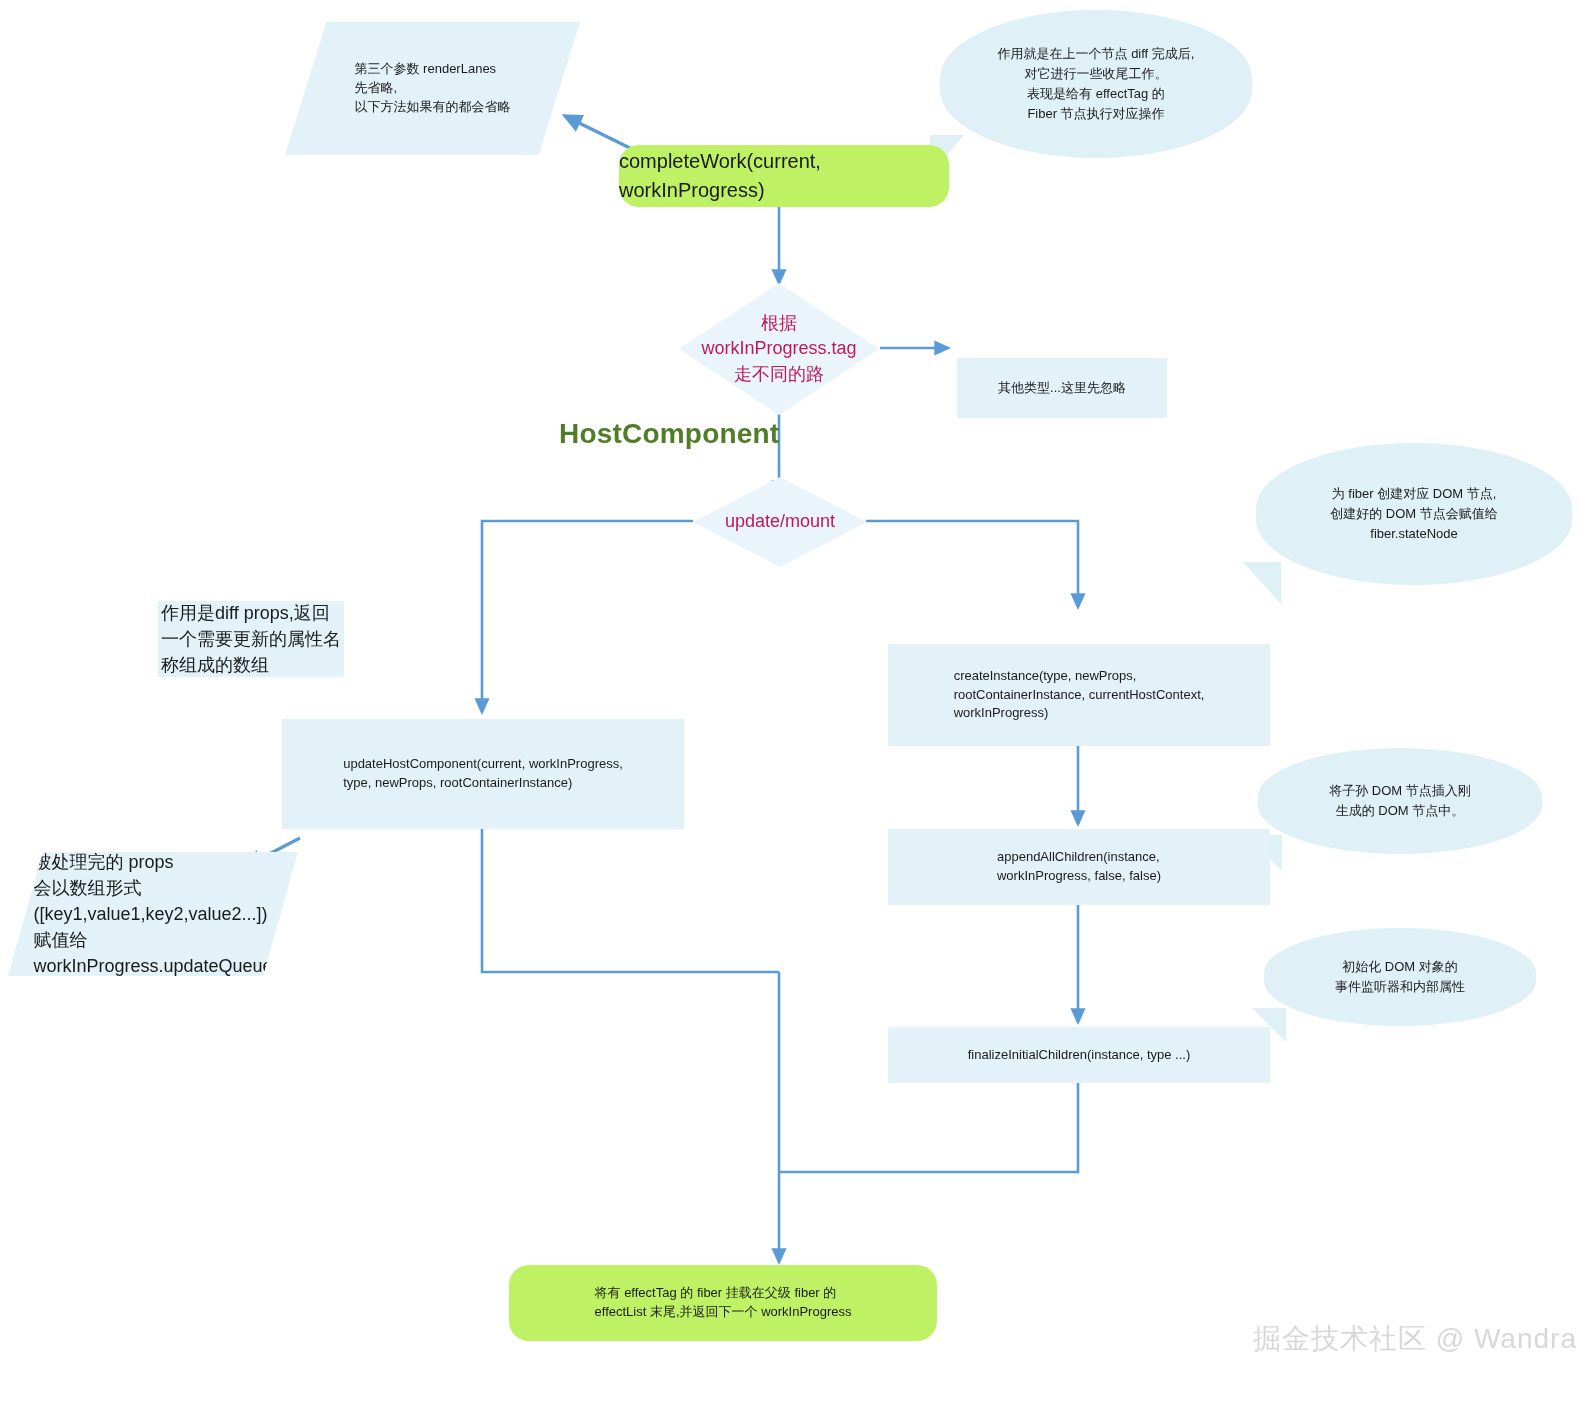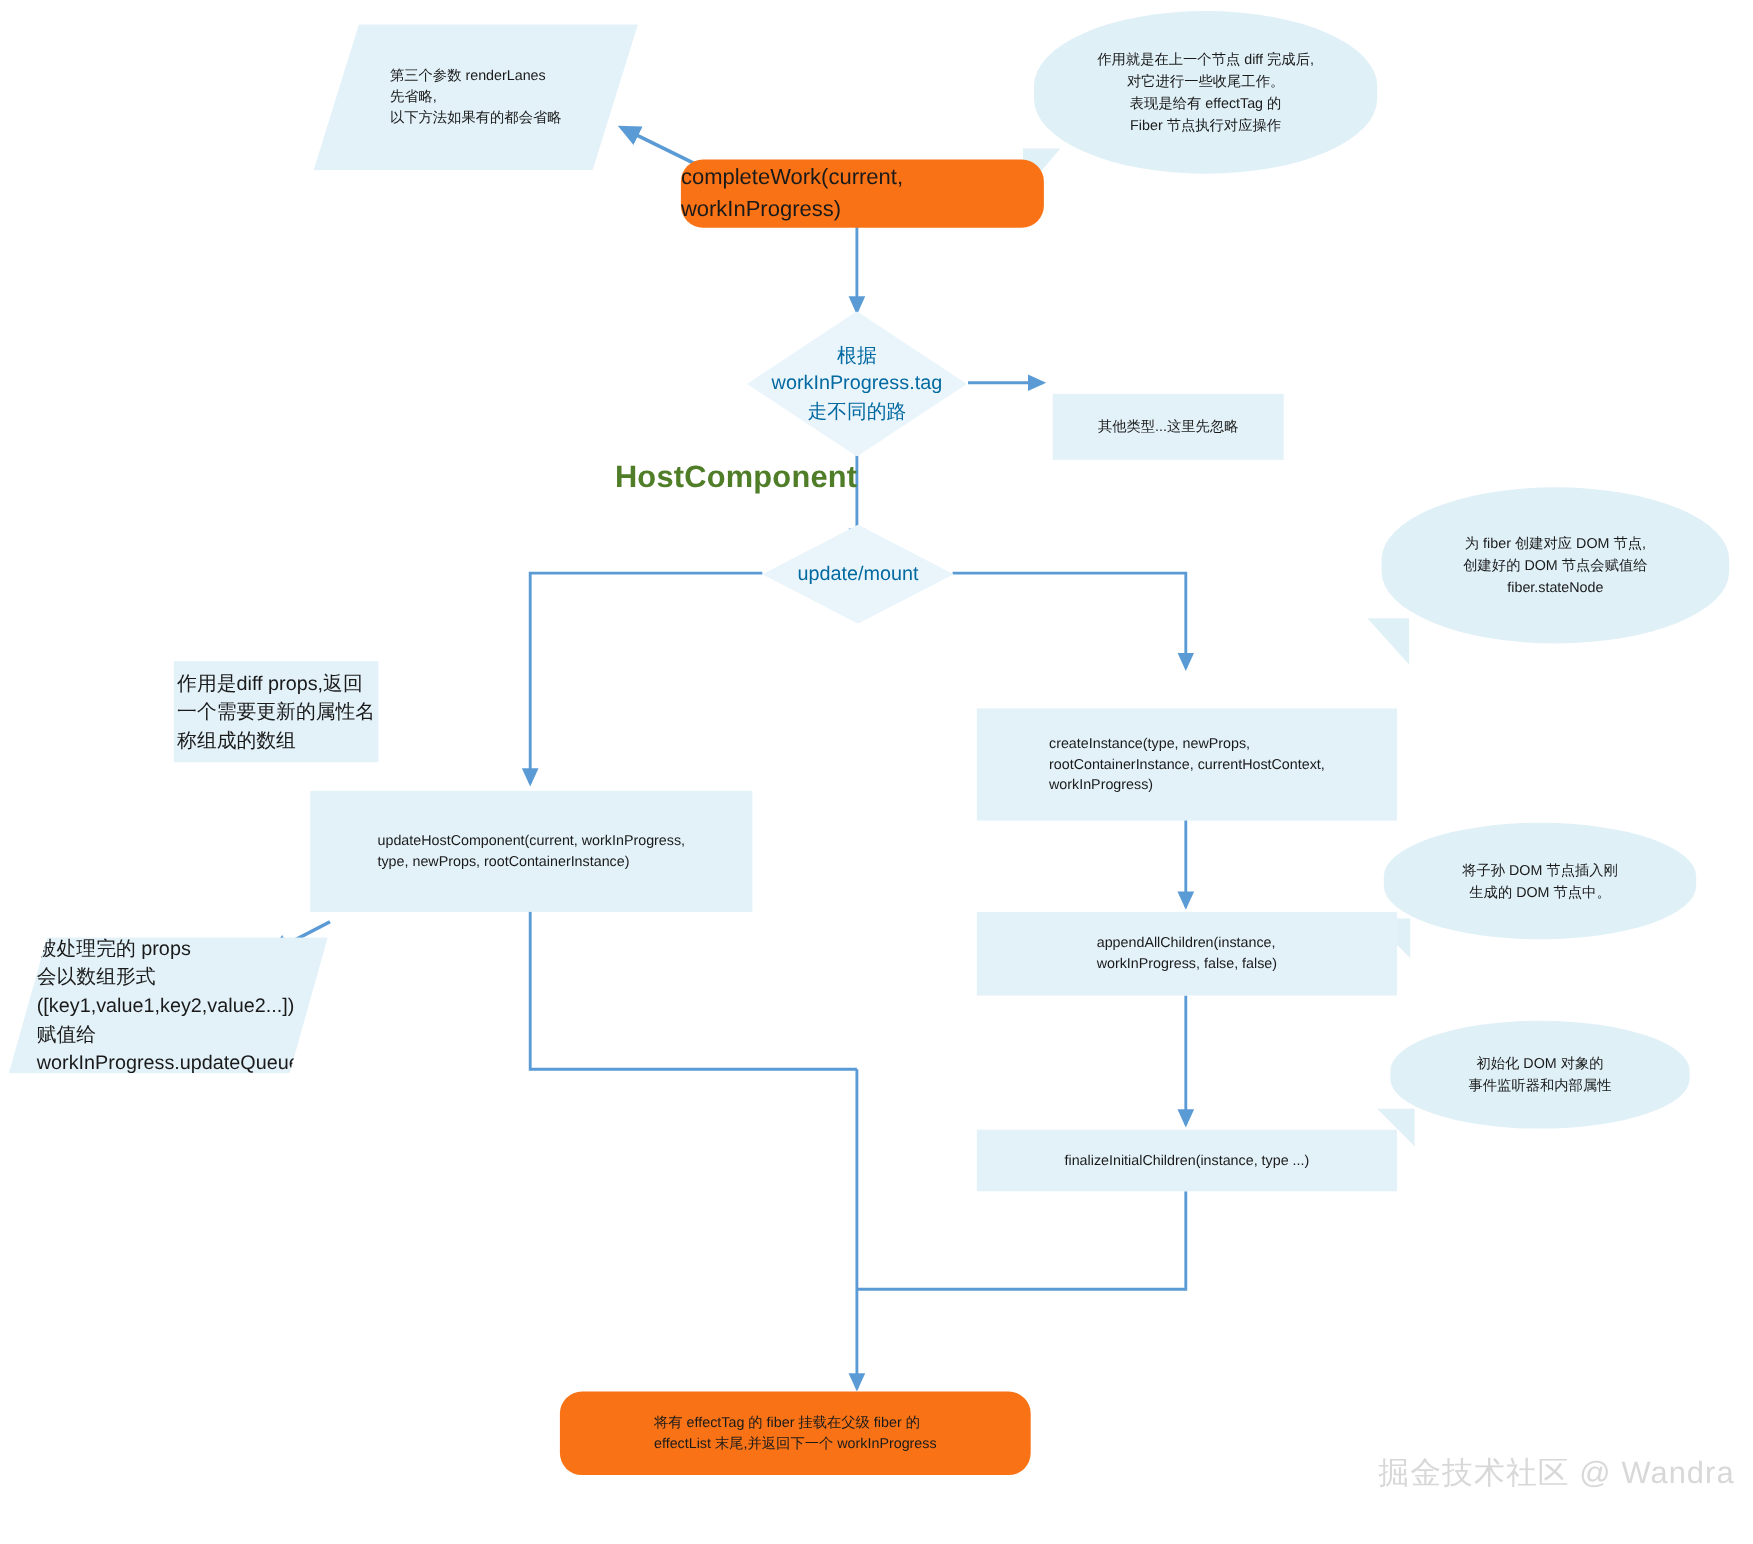--- a/index.html
+++ b/index.html
@@ -32,21 +32,21 @@
     justify-content: center;
     text-align: left;
     color: #1a1a1a;
     line-height: 1.45;
     white-space: pre-line;
   }
   .rect {
     background: #e3f2f9;
   }
   .rounded {
-    background: #f97316;
+    background: #bef264;
     border-radius: 20px;
   }
   .trapezoid-left {
     background: #e3f2f9;
     clip-path: polygon(12% 0%, 100% 0%, 88% 100%, 0% 100%);
   }
   .trapezoid-tilt {
     background: #e3f2f9;
     clip-path: polygon(14% 0%, 100% 0%, 86% 100%, 0% 100%);
   }
@@ -60,21 +60,21 @@
     position: absolute;
     left: 0; top: 0;
     width: 100%;
     height: 100%;
     background: #eaf5fb;
     clip-path: polygon(50% 0%, 100% 50%, 50% 100%, 0% 50%);
   }
   .diamond-label {
     position: relative;
     text-align: center;
-    color: #0369a1;
+    color: #be185d;
     line-height: 1.4;
     white-space: pre-line;
   }
   .bubble {
     position: absolute;
     background: #dff0f7;
     border-radius: 50% / 46%;
     display: flex;
     align-items: center;
     justify-content: center;
@@ -179,21 +179,21 @@
 fiber.stateNode</div>
   <div class="bubble-tail" style="left:1243px; top:562px;
               border-right:0 solid transparent;
               border-left:38px solid transparent;
               border-top:42px solid #dff0f7;"></div>
 
   <div class="node rect t19" style="left:888px; top:614px; width:382px; height:102px;margin-top:30px;">createInstance(type, newProps,
 rootContainerInstance, currentHostContext,
 workInProgress)</div>
 
-  <div class="node rect t18" style="left:158px; top:601px; width:186px; height:92px;">作用是diff props,返回
+  <div class="node rect t18" style="left:158px; top:601px; width:186px; height:76px;">作用是diff props,返回
 一个需要更新的属性名
 称组成的数组</div>
 
   <div class="node rect t19" style="left:282px; top:719px; width:402px; height:110px;">updateHostComponent(current, workInProgress,
 type, newProps, rootContainerInstance)</div>
 
   <div class="node trapezoid-left t18" style="left:8px; top:852px; width:290px; height:124px;">被处理完的 props
 会以数组形式
 ([key1,value1,key2,value2...])
 赋值给

